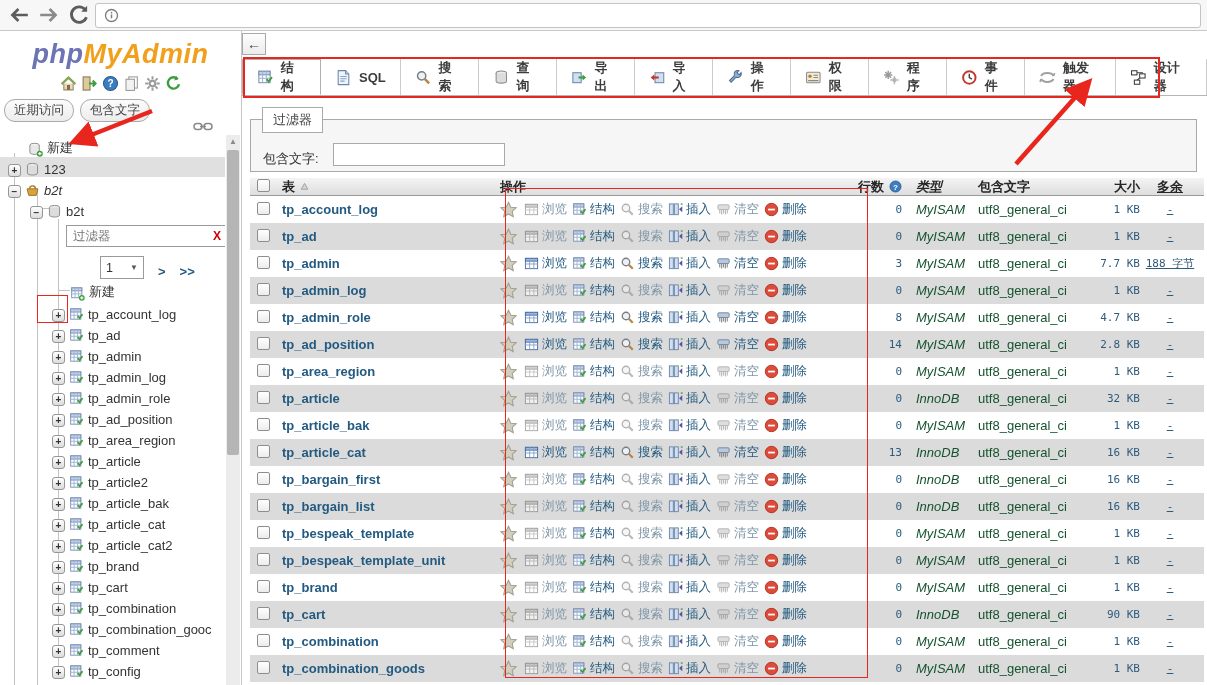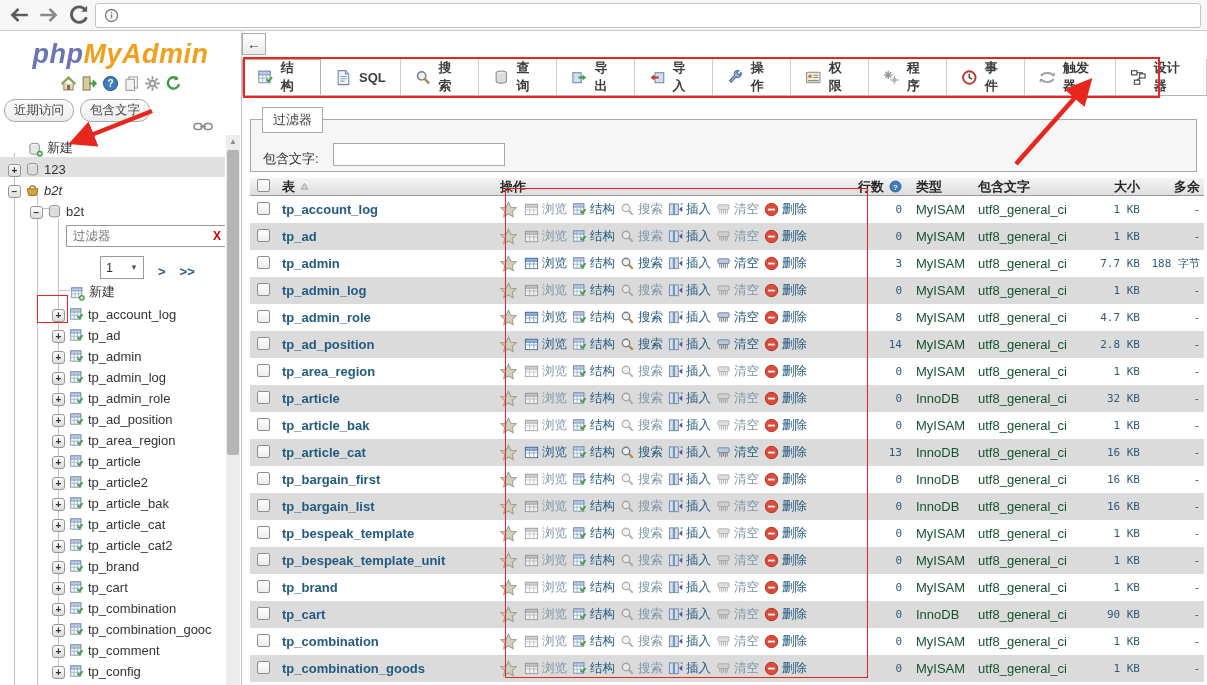--- a/index.html
+++ b/index.html
@@ -66,24 +66,24 @@
   
   .dbtable{position:absolute;left:8px;top:147px;width:954px;}
   .thead{display:flex;height:18px;align-items:center;background:linear-gradient(#f4f4f4,#dedede);
          border-bottom:1px solid #9a9a9a;font-weight:bold;font-size:13px;color:#262626;}
   .trowm{display:flex;height:27px;align-items:center;font-size:13px;}
   .trowm:nth-child(even){background:#dbdbdb;}
   .c-cb{width:32px;padding-left:7px;}
   .c-name{width:218px;}
   .c-act{width:352px;display:flex;align-items:center;gap:5px;}
   .c-rows{width:50px;text-align:right;}
-  .c-type{width:72px;padding-left:14px;}
+  .c-type{width:72px;padding-left:14px;font-style:italic;}
   .c-coll{width:108px;padding-left:4px;}
   .c-size{width:58px;text-align:right;}
-  .c-ovh{width:64px;text-align:right;padding-right:4px;}
+  .c-ovh{width:64px;text-align:center;padding-right:4px;text-decoration:underline;}
   .mono{font-family:"DejaVu Sans Mono",monospace;font-size:11px;color:#2e5a7c;}
   .cellgray{color:#14532d;}
   .tname{font-weight:bold;color:#235a81;}
   .alink{display:flex;align-items:center;gap:3px;color:#235a81;white-space:nowrap;font-size:12.5px;}
   .alink .ic{width:15px;height:15px;}
   .alink.dim{color:#7e95a7;}
   .alink.dim .ic{filter:grayscale(1) opacity(.6);}
   .star{width:17px;height:17px;margin-right:2px;}
   .cbx{width:13px;height:13px;border:1px solid #8e8e8e;border-radius:2px;background:linear-gradient(#fff,#ececec);display:inline-block;}
   .sorti{width:9px;height:9px;margin-left:5px;}

